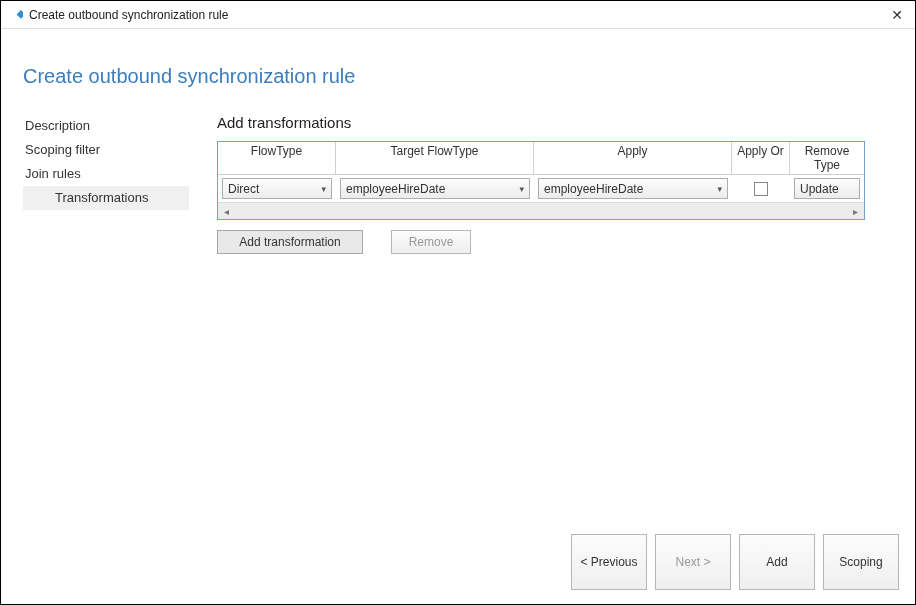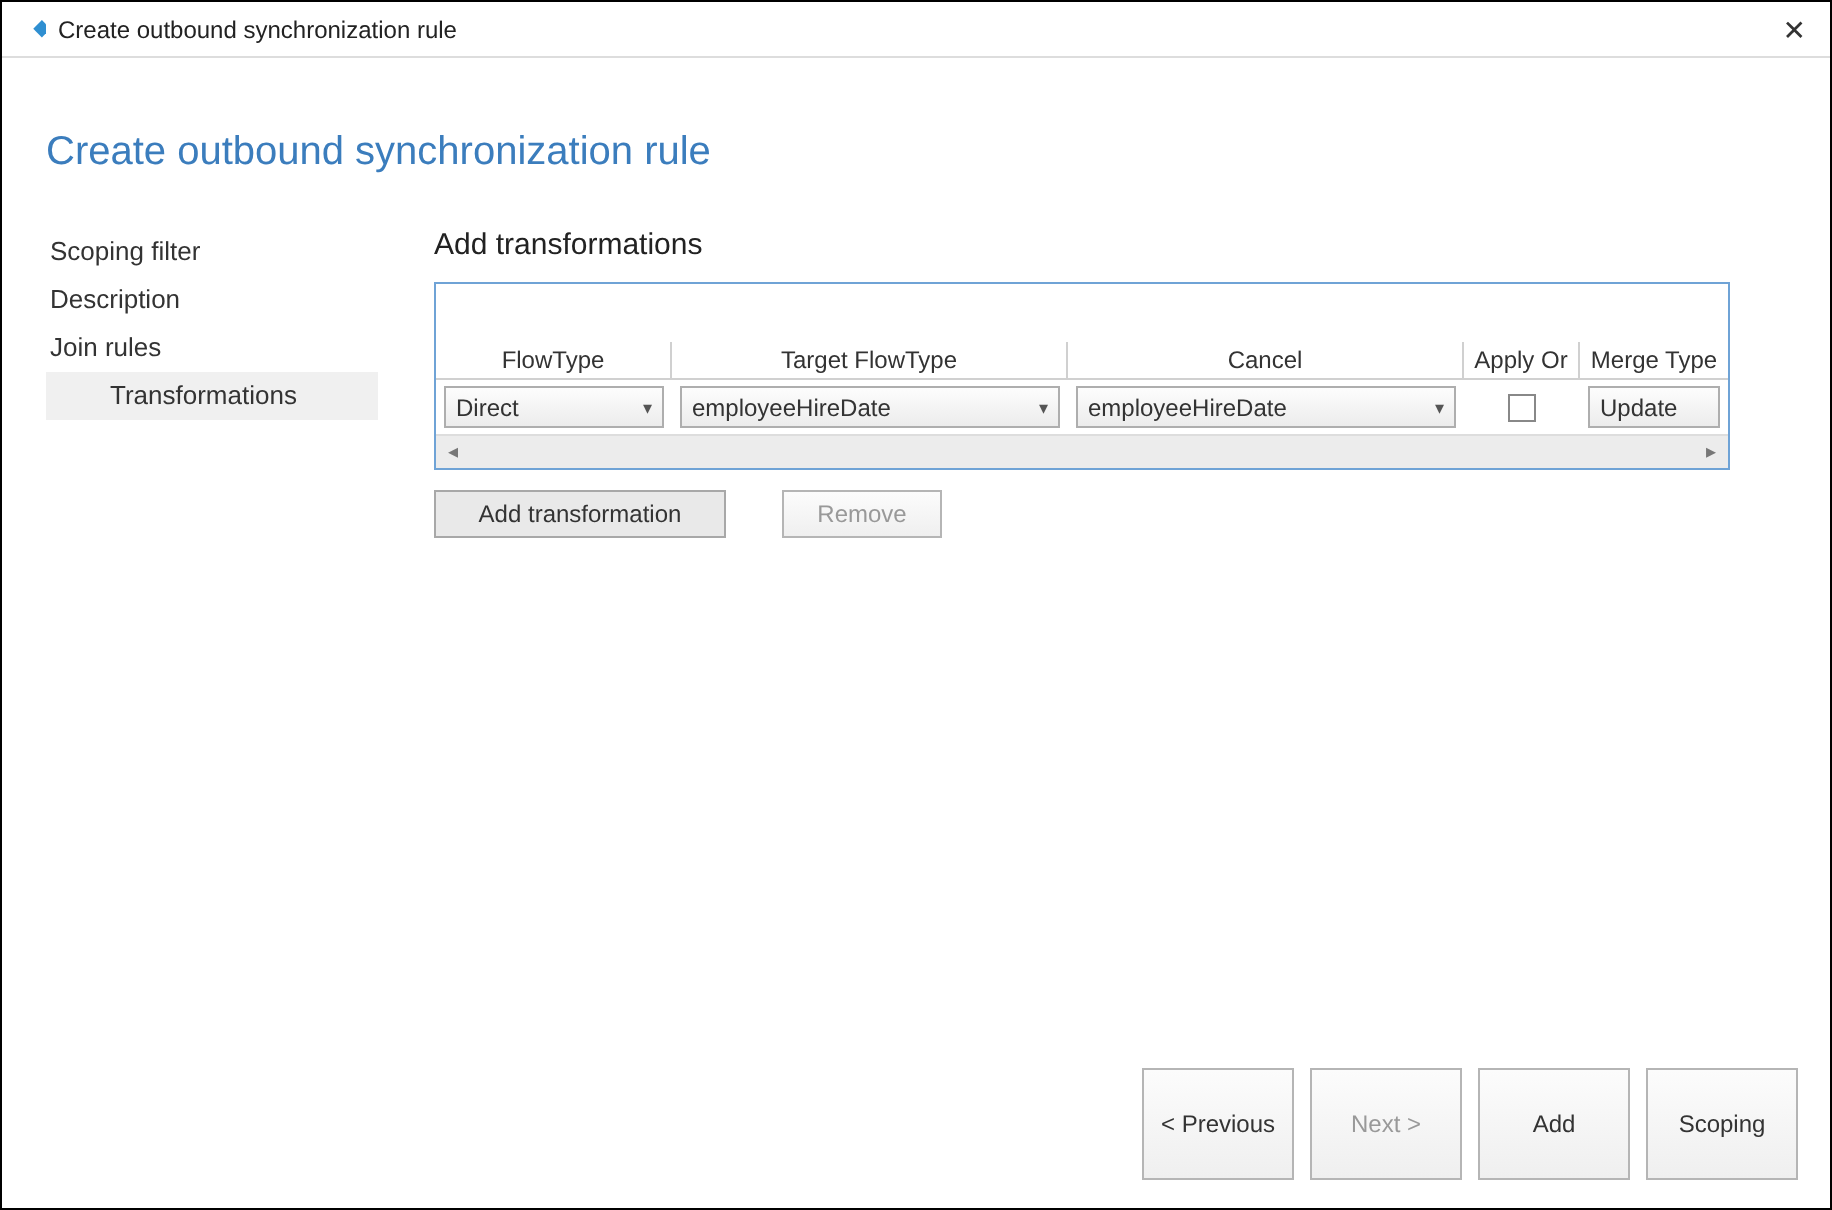--- a/index.html
+++ b/index.html
@@ -87,21 +87,20 @@
     }
     .grid {
       border: 1px solid #6fa3d6;
       width: 648px;
     }
     .grid-header, .grid-row {
       display: flex;
     }
     .grid-header {
       background: #fff;
-      margin-top: 29px;
     }
     .grid-header > div {
       border-right: 1px solid #d0d0d0;
       border-bottom: 1px solid #d0d0d0;
       padding: 2px 4px;
       font-size: 12px;
       text-align: center;
       color: #333;
     }
     .grid-header > div:last-child { border-right: none; }
@@ -204,36 +203,36 @@
   <span class="title">Create outbound synchronization rule</span>
   <span class="close">✕</span>
 </div>
 
 <div class="content">
   <div class="page-title">Create outbound synchronization rule</div>
 
   <div class="main-row">
 
     <div class="sidebar">
+      <div class="sidebar-item">Description</div>
       <div class="sidebar-item">Scoping filter</div>
-      <div class="sidebar-item">Description</div>
       <div class="sidebar-item">Join rules</div>
       <div class="sidebar-item active">Transformations</div>
     </div>
 
     <div class="panel">
       <div class="section-title">Add transformations</div>
 
       <div class="grid">
         <div class="grid-header">
           <div class="col-flowtype">FlowType</div>
           <div class="col-target">Target FlowType</div>
-          <div class="col-source">Cancel</div>
+          <div class="col-source">Apply</div>
           <div class="col-applyor">Apply Or</div>
-          <div class="col-mergetype">Merge Type</div>
+          <div class="col-mergetype">Remove Type</div>
         </div>
 
         <div class="grid-row">
           <div class="col-flowtype">
             <div class="select">
               <span>Direct</span>
               <span class="chev">▾</span>
             </div>
           </div>
           <div class="col-target">

